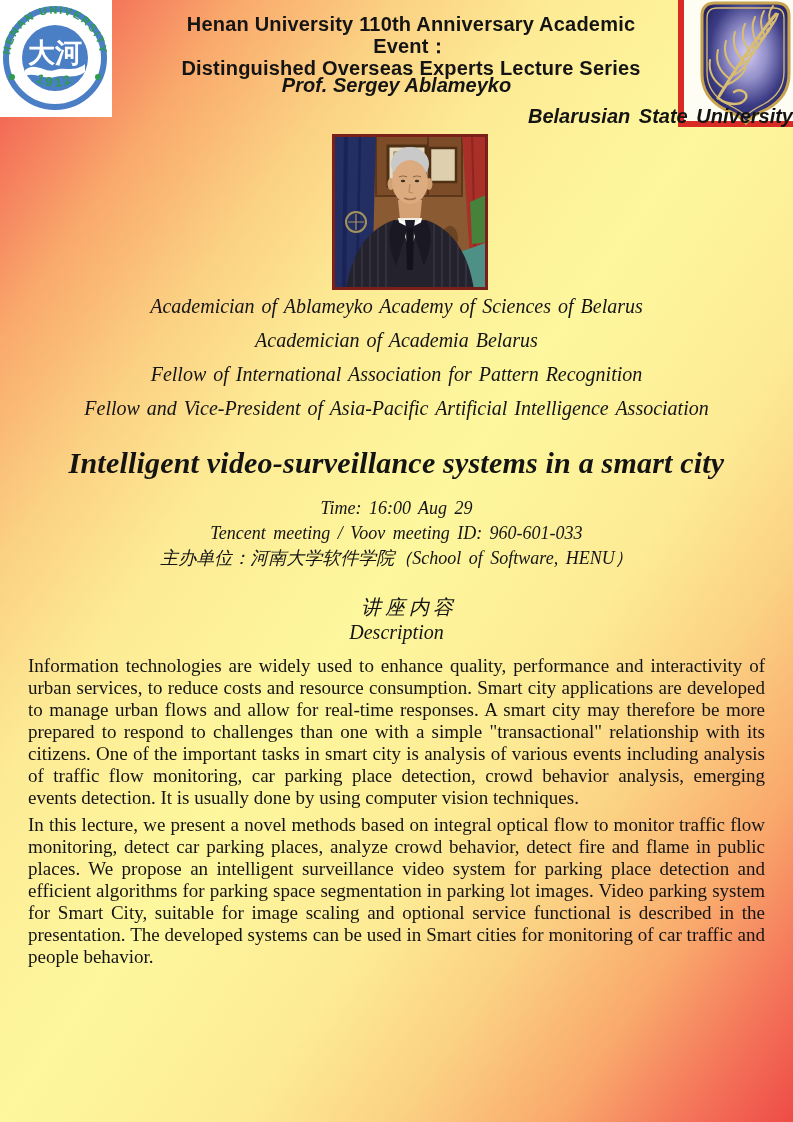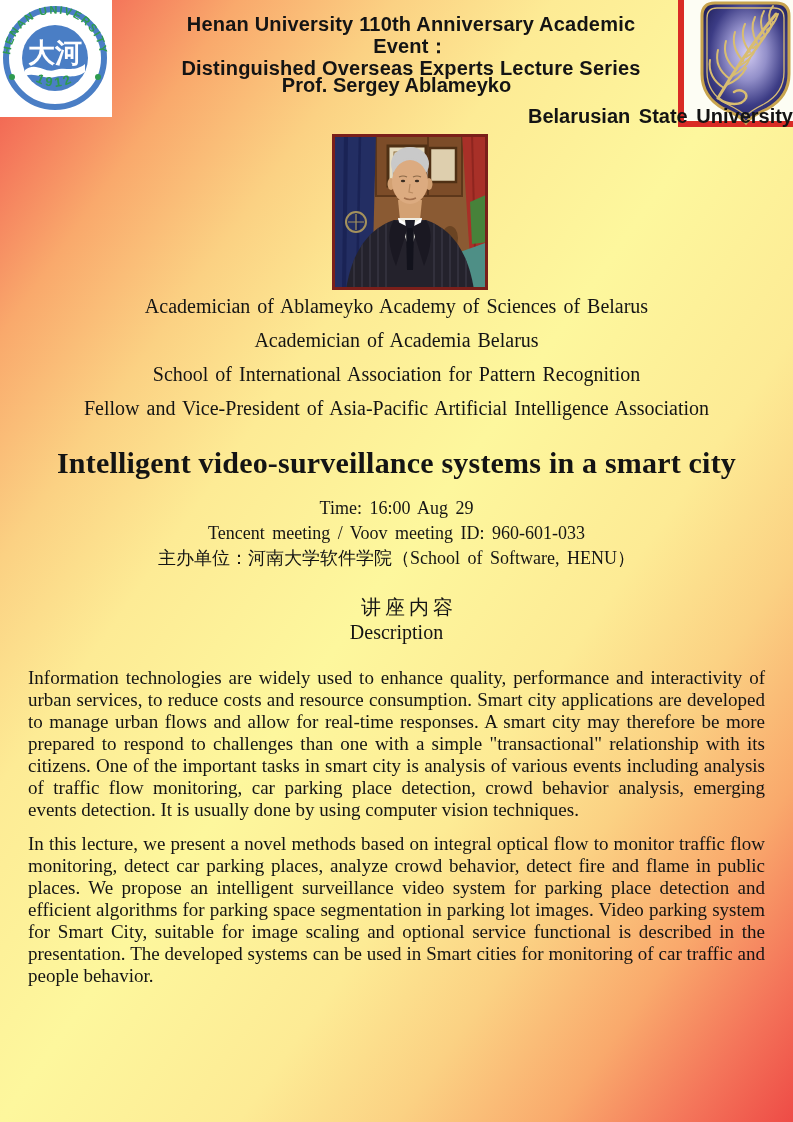--- a/index.html
+++ b/index.html
@@ -4,42 +4,42 @@
 <style>
   html,body{margin:0;padding:0;}
   body{
     width:793px;height:1122px;position:relative;overflow:hidden;
     font-family:"Liberation Serif",serif;color:#141414;
     background:linear-gradient(to bottom right,
       #ee4b46 0%, #f4755a 7%, #f9a96c 15%, #fbd183 25%, #fdeb95 35%,
       #fdf79d 50%, #fdeb95 65%, #fbd183 75%, #f9a96c 85%, #f4755a 93%, #ee4b46 100%);
   }
   .abs{position:absolute;}
-  .center{left:0;right:0;text-align:center;}
+  .center{left:0;right:0;text-align:center;font-style:italic;}
   .henu-logo{left:0;top:0;width:112px;height:117px;background:#ffffff;}
   .bsu-emblem{right:0;top:0;width:115px;height:127px;background:#fdfdf4;}
   .header-block{
     top:13px;left:112px;right:118px;text-align:center;
     font-family:"Liberation Sans",sans-serif;font-weight:bold;
     font-size:20px;line-height:22px;letter-spacing:0.2px;margin-left:35px;
   }
   .speaker{top:74px;font-family:"Liberation Sans",sans-serif;font-weight:bold;font-size:20px;}
   .affiliation{top:105px;font-family:"Liberation Sans",sans-serif;font-weight:bold;font-size:20px;word-spacing:3px;text-align:right;}
   .photo{left:332px;top:134px;width:156px;height:156px;}
   .credentials{top:296px;font-size:20px;line-height:21px;word-spacing:2px;}
   .credentials div{margin-bottom:13px;}
   .lecture-title{top:430px;font-size:30px;font-weight:bold;letter-spacing:0.2px;margin-top:16px;}
   .event-block{top:496px;font-size:18px;line-height:25px;word-spacing:3px;}
   .section-heading{top:595px;font-size:20px;line-height:25px;}
   .zh{letter-spacing:4px;margin-left:25px;}
   .description{
     top:655px;left:28px;width:737px;
     font-size:19px;line-height:22px;text-align:justify;
   }
-  .description p{margin:12px 0 5px 0;}
+  .description p{margin:0 0 5px 0;}
 </style>
 </head>
 <body>
 
 <div class="abs henu-logo">
   <svg width="112" height="117" viewBox="0 0 112 117">
     <defs>
       <path id="henuArc" d="M 11,68 A 45,45 0 1 1 99,68" fill="none"></path>
       <path id="henuYear" d="M 25,72 A 38,38 0 0 0 85,72" fill="none"></path>
     </defs>
@@ -159,21 +159,21 @@
       <path d="M78,50 L77,58 L81,59" stroke="#b98a60" stroke-width="1.2" fill="none"></path>
       <path d="M72,64 Q78,67 84,64" stroke="#a3704c" stroke-width="1.5" fill="none"></path>
     </g>
     <rect x="1.5" y="1.5" width="153" height="153" fill="none" stroke="#7a1f1a" stroke-width="3"></rect>
   </svg>
 </div>
 
 <div class="abs center credentials">
   <div>Academician of Ablameyko Academy of Sciences of Belarus</div>
   <div>Academician of Academia Belarus</div>
-  <div>School of International Association for Pattern Recognition</div>
+  <div>Fellow of International Association for Pattern Recognition</div>
   <div>Fellow and Vice-President of Asia-Pacific Artificial Intelligence Association</div>
 </div>
 
 <div class="abs center lecture-title">Intelligent video-surveillance systems in a smart city</div>
 
 <div class="abs center event-block">
   <div>Time: 16:00 Aug  29</div>
   <div>Tencent meeting / Voov meeting ID: 960-601-033</div>
   <div>主办单位：河南大学软件学院（School of Software, HENU）</div>
 </div>

